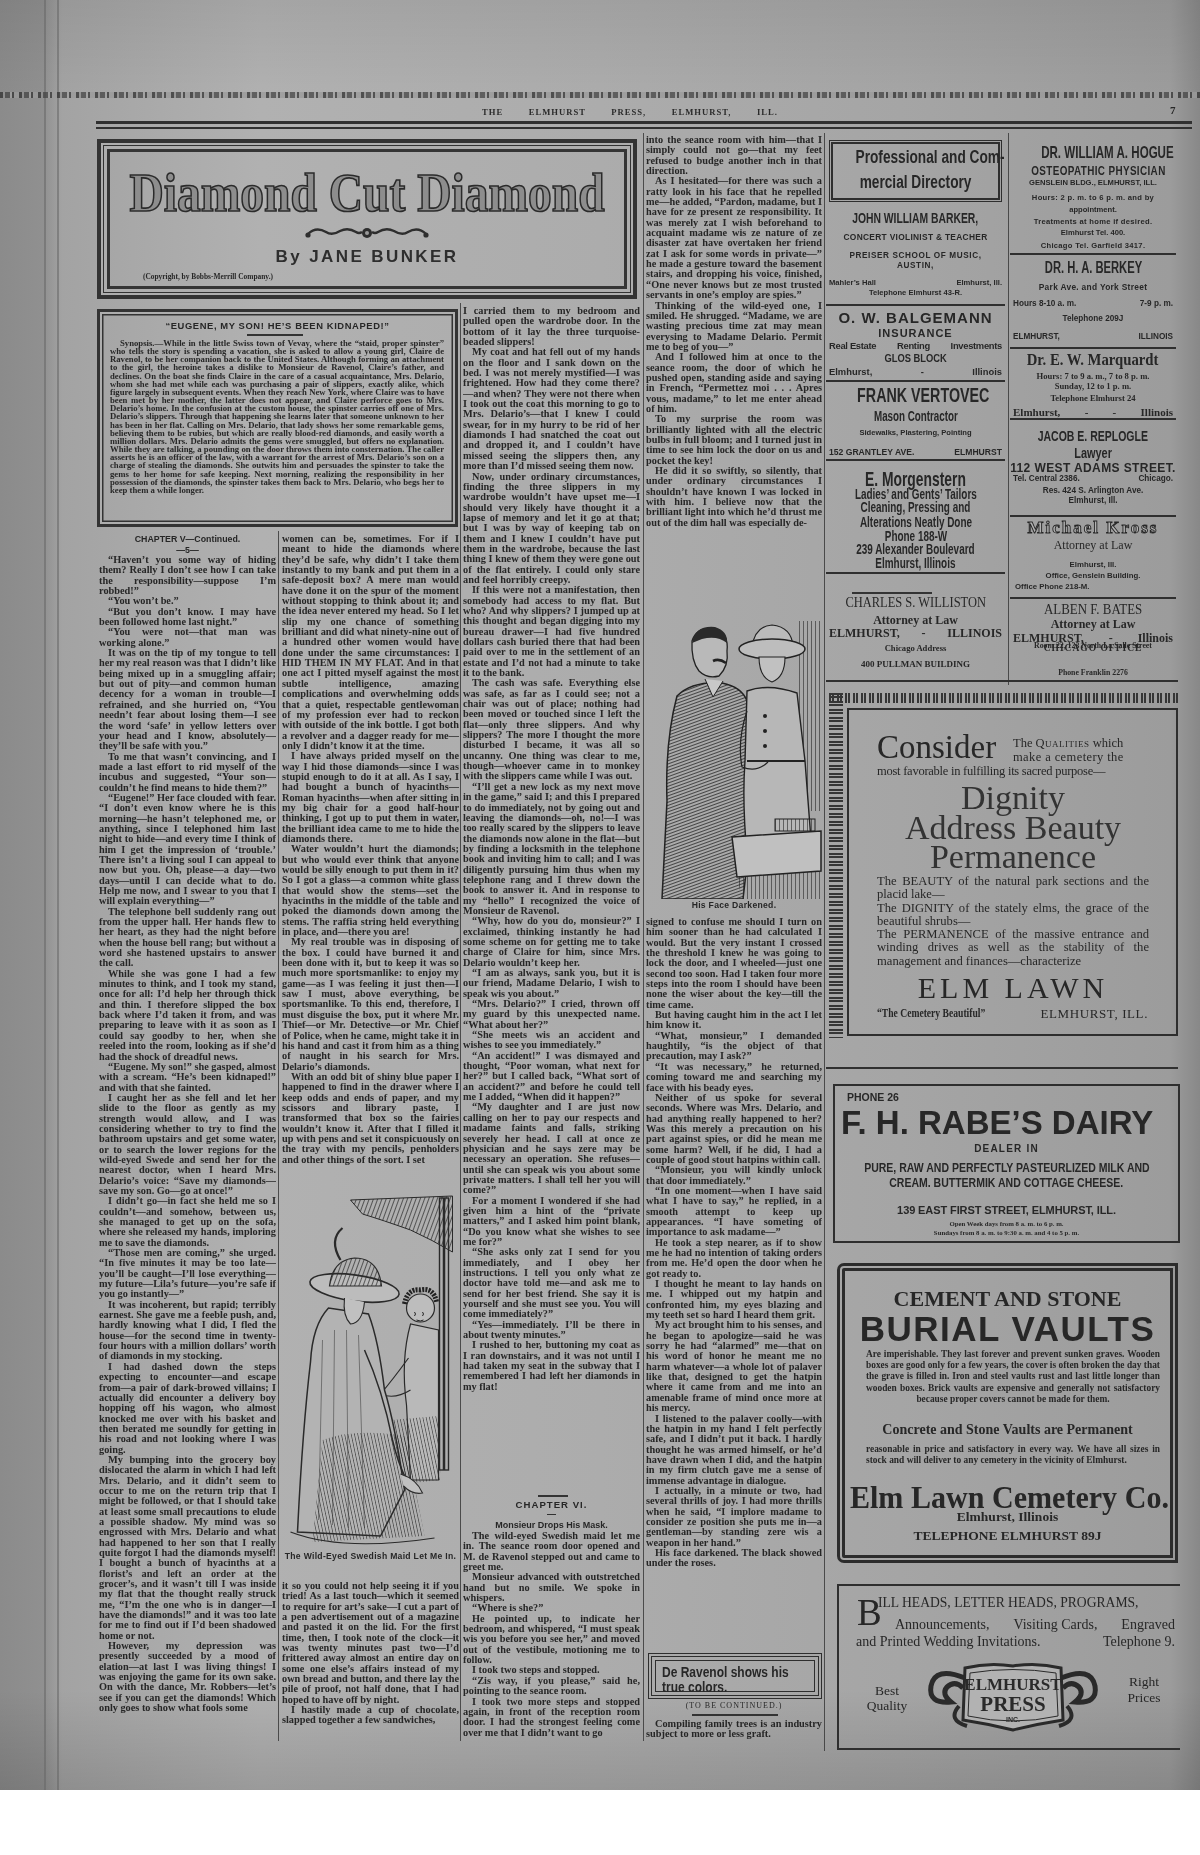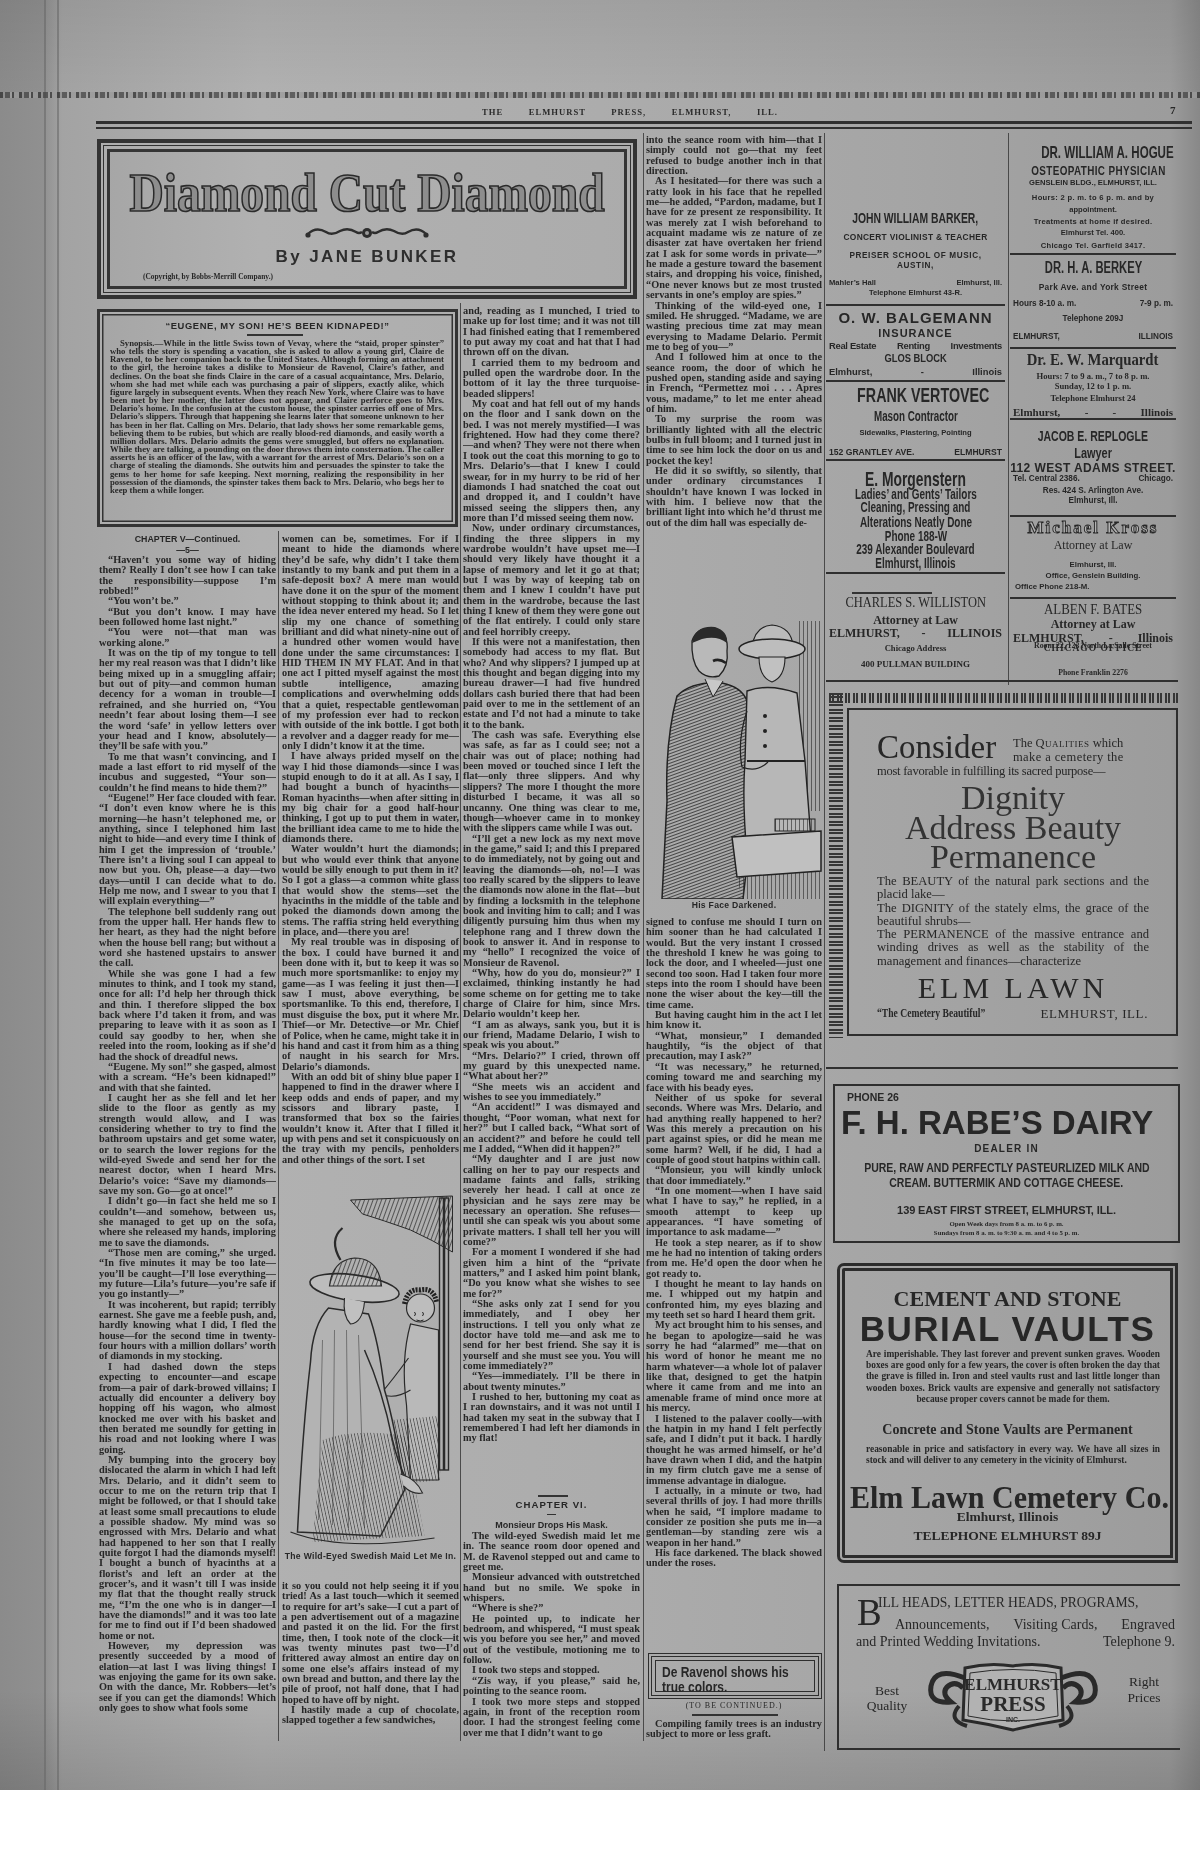--- a/index.html
+++ b/index.html
@@ -161,21 +161,20 @@
   <path d="M8 342 Q60 362 152 348" stroke="#2a2a2a" fill="none" stroke-width="1.2"></path>
  </svg>
  <div class="caption" style="position:absolute;left:0;top:361px;width:177px">The Wild-Eyed Swedish Maid Let Me In.</div>
 </div>
 <div class="col cont" style="left:282px;top:1581px;width:177px;height:159px">
     <p>it so you could not help seeing it if you tried! As a last touch—which it seemed to require for art’s sake—I cut a part of a pen advertisement out of a magazine and pasted it on the lid. For the first time, then, I took note of the clock—it was twenty minutes past two—I’d frittered away almost an entire day on some one else’s affairs instead of my own bread and button, and there lay the pile of proof, not half done, that I had hoped to have off by night.</p>
     <p>I hastily made a cup of chocolate, slapped together a few sandwiches,</p>
   </div>
 
 <div class="col cont" style="left:463px;top:306px;width:177px;height:1186px">
-    <p>and, reading as I munched, I tried to make up for lost time; and it was not till I had finished eating that I remembered to put away my coat and hat that I had thrown off on the divan.</p>
     <p>I carried them to my bedroom and pulled open the wardrobe door. In the bottom of it lay the three turquoise-beaded slippers!</p>
     <p>My coat and hat fell out of my hands on the floor and I sank down on the bed. I was not merely mystified—I was frightened. How had they come there?—and when? They were not there when I took out the coat this morning to go to Mrs. Delario’s—that I knew I could swear, for in my hurry to be rid of her diamonds I had snatched the coat out and dropped it, and I couldn’t have missed seeing the slippers then, any more than I’d missed seeing them now.</p>
     <p>Now, under ordinary circumstances, finding the three slippers in my wardrobe wouldn’t have upset me—I should very likely have thought it a lapse of memory and let it go at that; but I was by way of keeping tab on them and I knew I couldn’t have put them in the wardrobe, because the last thing I knew of them they were gone out of the flat entirely. I could only stare and feel horribly creepy.</p>
     <p>If this were not a manifestation, then somebody had access to my flat. But who? And why slippers? I jumped up at this thought and began digging into my bureau drawer—I had five hundred dollars cash buried there that had been paid over to me in the settlement of an estate and I’d not had a minute to take it to the bank.</p>
     <p>The cash was safe. Everything else was safe, as far as I could see; not a chair was out of place; nothing had been moved or touched since I left the flat—only three slippers. And why slippers? The more I thought the more disturbed I became, it was all so uncanny. One thing was clear to me, though—whoever came in to monkey with the slippers came while I was out.</p>
     <p>“I’ll get a new lock as my next move in the game,” said I; and this I prepared to do immediately, not by going out and leaving the diamonds—oh, no!—I was too really scared by the slippers to leave the diamonds now alone in the flat—but by finding a locksmith in the telephone book and inviting him to call; and I was diligently pursuing him thus when my telephone rang and I threw down the book to answer it. And in response to my “hello” I recognized the voice of Monsieur de Ravenol.</p>
     <p>“Why, how do you do, monsieur?” I exclaimed, thinking instantly he had some scheme on for getting me to take charge of Claire for him, since Mrs. Delario wouldn’t keep her.</p>
     <p>“I am as always, sank you, but it is our friend, Madame Delario, I wish to speak wis you about.”</p>
     <p>“Mrs. Delario?” I cried, thrown off my guard by this unexpected name. “What about her?”</p>
     <p>“She meets wis an accident and wishes to see you immediately.”</p>
@@ -253,20 +252,24 @@
     <p>I listened to the palaver coolly—with the hatpin in my hand I felt perfectly safe, and I didn’t put it back. I hardly thought he was armed himself, or he’d have drawn when I did, and the hatpin in my firm clutch gave me a sense of immense advantage in dialogue.</p>
     <p>I actually, in a minute or two, had several thrills of joy. I had more thrills when he said, “I implore madame to consider ze position she puts me in—a gentleman—by standing zere wis a weapon in her hand.”</p>
     <p>His face darkened. The black showed under the roses.</p>
   </div>
 <div class="teaser"><span>De Ravenol shows his true colors.</span></div>
 <div class="abs" style="left:646px;top:1701px;width:176px;text-align:center;font-weight:normal;font-size:8px;letter-spacing:1px">(TO BE CONTINUED.)</div>
 <div class="abs" style="left:692px;top:1714px;width:86px;height:1.5px;background:#333"></div>
 <div class="col" style="left:646px;top:1719px;width:176px;height:22px;text-indent:9px">Compiling family trees is an industry subject to more or less graft.</div>
 
 <div class="adcol" style="left:826px;top:135px;width:179px;height:550px">
+ <div class="dirbox">
+  <div class="l sans" style="top:5px;font-size:18px"><span class="sq" style="transform:scaleX(.76)">Professional and Com-</span></div>
+  <div class="l sans" style="top:30px;font-size:18px"><span class="sq" style="transform:scaleX(.76)">mercial Directory</span></div>
+ </div>
  <div class="l sans" style="top:76px;font-size:14px"><span class="sq" style="transform:scaleX(.74)">JOHN WILLIAM BARKER,</span></div>
  <div class="l sans" style="top:97.5px;font-size:8.4px;letter-spacing:.3px">CONCERT VIOLINIST &amp; TEACHER</div>
  <div class="l sans" style="top:117px;font-size:8.2px;letter-spacing:.6px">PREISER SCHOOL OF MUSIC,</div>
  <div class="l sans" style="top:127px;font-size:8.2px;letter-spacing:.6px">AUSTIN,</div>
  <div class="l sans sp" style="top:144px;font-size:7.6px">
       <span>Mahler’s Hall</span>
       <span>Elmhurst, Ill.</span>
     </div>
  <div class="l sans" style="top:154px;font-size:7.6px">Telephone Elmhurst 43-R.</div>
  <div class="rule" style="top:169px"></div>

